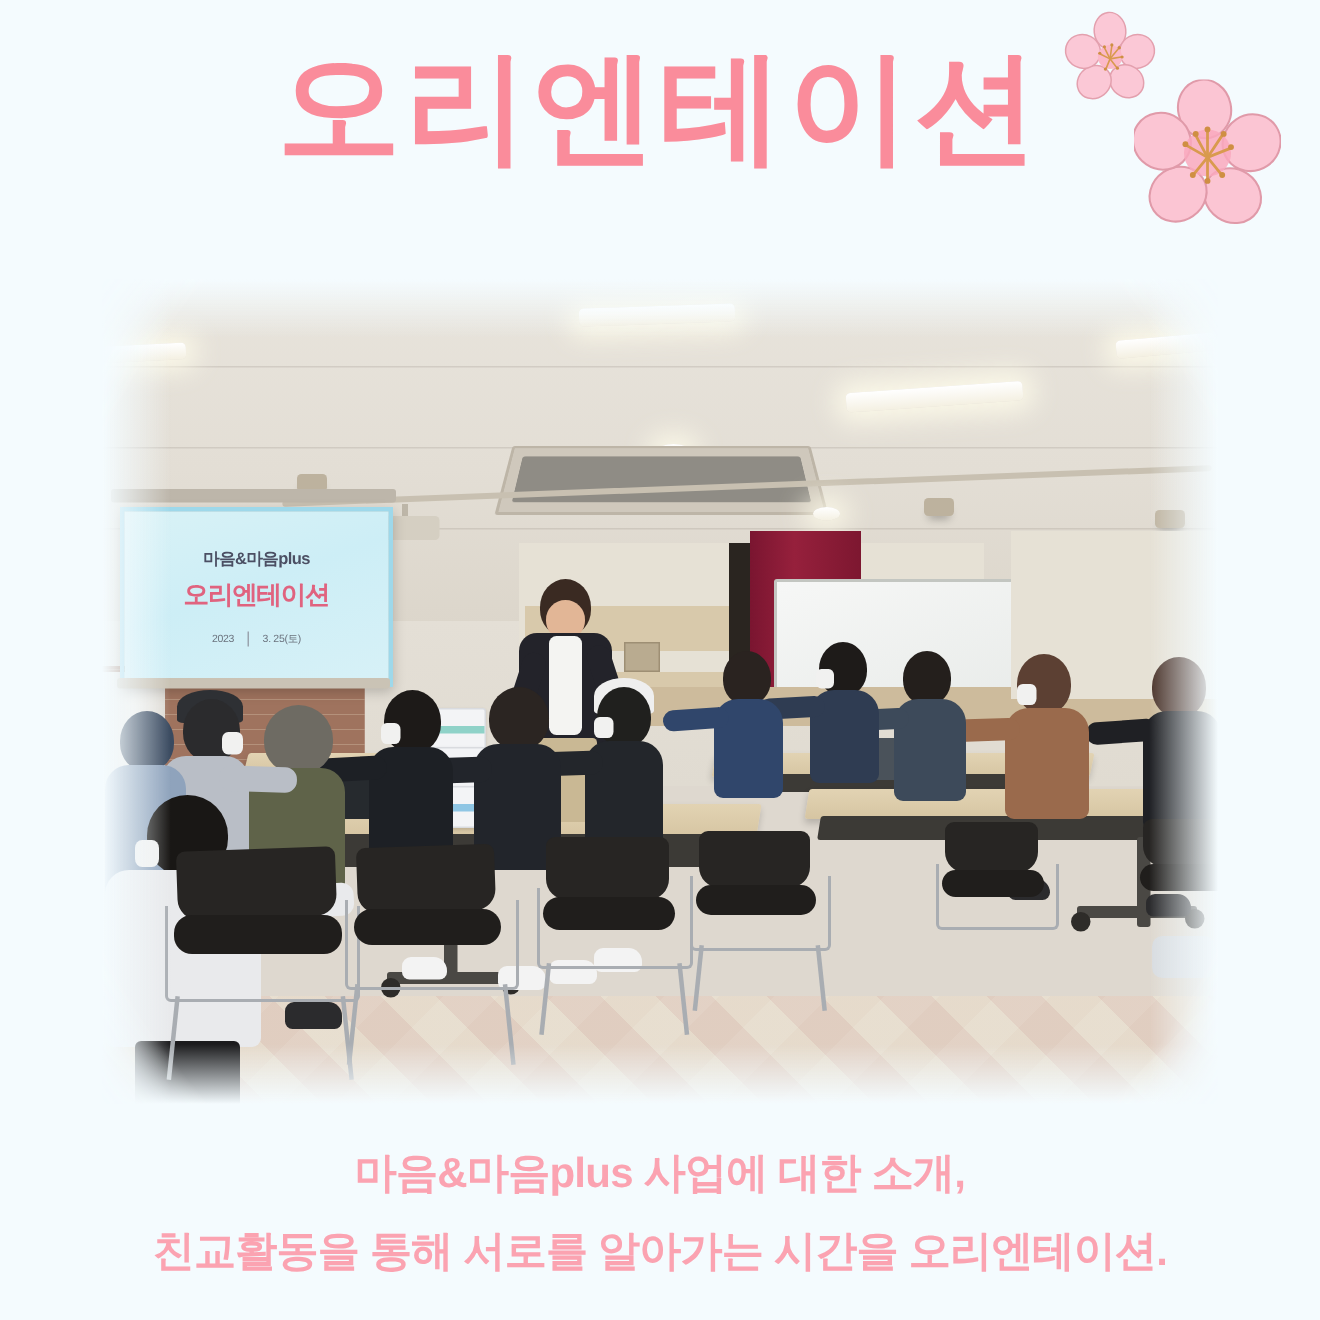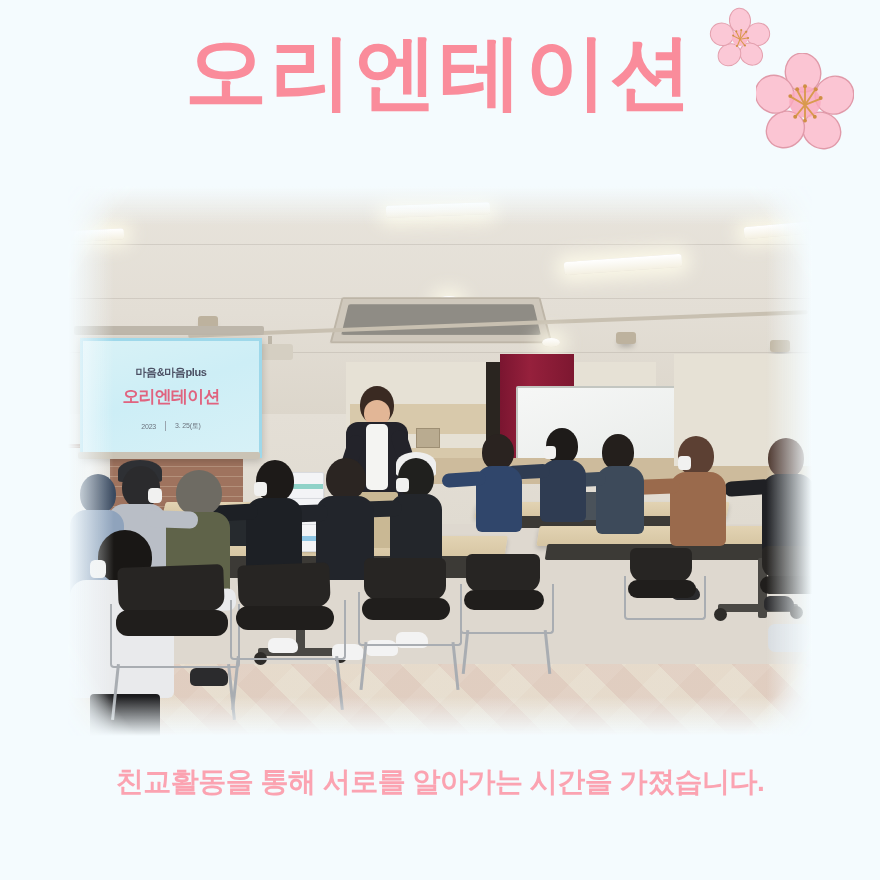--- a/index.html
+++ b/index.html
@@ -699,16 +699,17 @@
       <div class="chair-back" style="left:694px;top:360px;width:58px;height:32px;"></div>
       <div class="chair-seat" style="left:692px;top:390px;width:64px;height:18px;"></div>
 
       <div class="bag" style="left:700px;top:438px;width:42px;height:28px;background:#d8dce0;"></div>
 
       <div id="photo-fade"></div>
     </div>
   </div>
 
   <div id="caption">
-    <span class="cap-line">친교활동을 통해 서로를 알아가는 시간을 가졌습니다.</span>
+    <span class="cap-line">마음&amp;마음plus 사업에 대한 소개,</span>
+    <span class="cap-line">친교활동을 통해 서로를 알아가는 시간을 오리엔테이션.</span>
   </div>
 
 </div>
 
 </body></html>

